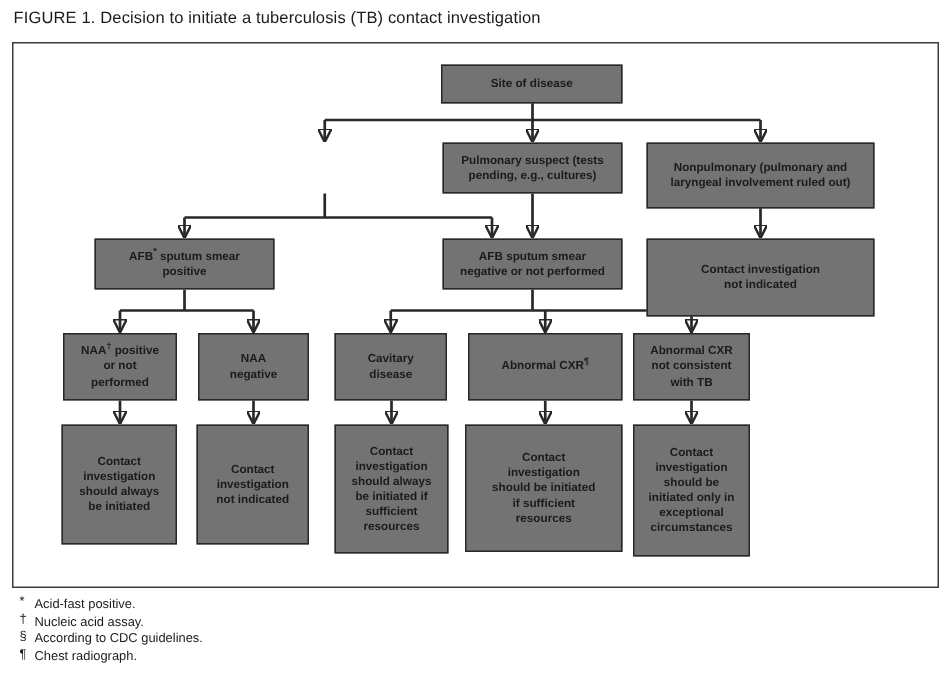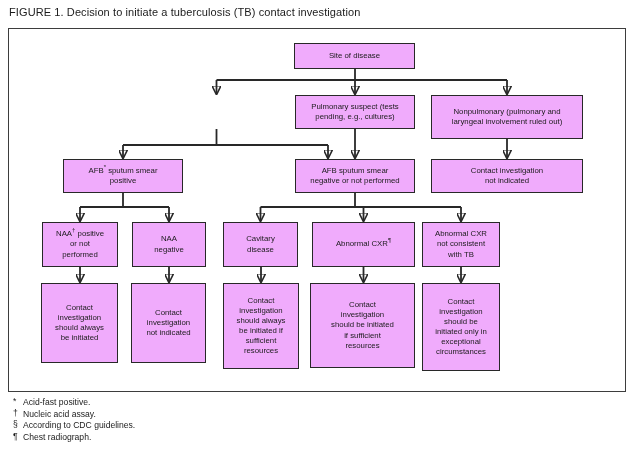--- a/index.html
+++ b/index.html
@@ -11,24 +11,25 @@
   .stage { position:relative; width:634px; height:454px; background:#fff; overflow:hidden; }
   .fig-title {
     position:absolute; left:9px; top:6px;
     font-size:11px; font-weight:normal; color:#1b1b1b; letter-spacing:0.1px;
   }
   .frame {
     position:absolute; left:8px; top:28px; width:618px; height:364px;
     border:1px solid #3d3d3d; background:#fff;
   }
   .box {
-    position:absolute; border:1.6px solid #282828; background:#f0abfc;
+    position:absolute; border:1.6px solid #282828; background:#737373;
     display:flex; align-items:center; justify-content:center;
     text-align:center; font-size:7.8px; line-height:1.3; color:#1b1b1b;
     padding:12px 2px;
+    font-weight:bold;
   }
   .lbl { display:block; white-space:pre-line; }
   .nl  { display:block; white-space:pre-line; }
   sup.fn { font-size:6px; vertical-align:super; line-height:0; }
   svg.conn { position:absolute; left:0; top:0; pointer-events:none; }
   svg.conn path { stroke:#282828; stroke-width:1.8; fill:none; }
   .footnotes { position:absolute; left:13px; top:397px; font-size:8.6px; color:#1b1b1b; }
   .footnote { display:flex; line-height:11.5px; }
   .fn-marker { width:10px; display:inline-block; transform:translateY(-1.5px); }
 </style>
@@ -101,21 +102,21 @@
 laryngeal involvement ruled out)</span>
   </div>
 
   <div class="box" style="left:63px;top:159px;width:120px;height:34px">
     <span class="lbl"><span>AFB</span><sup class="fn">*</sup><span> sputum smear</span><span class="nl">positive</span></span>
   </div>
   <div class="box" style="left:295px;top:159px;width:120px;height:34px">
     <span class="lbl">AFB sputum smear
 negative or not performed</span>
   </div>
-  <div class="box" style="left:431px;top:159px;width:152px;height:34px">
+  <div class="box" style="left:431px;top:159px;width:152px;height:52px">
     <span class="lbl">Contact investigation
 not indicated</span>
   </div>
 
   <div class="box" style="left:42px;top:222px;width:76px;height:45px">
     <span class="lbl"><span>NAA</span><sup class="fn">†</sup><span> positive</span><span class="nl">or not
 performed</span></span>
   </div>
   <div class="box" style="left:132px;top:222px;width:74px;height:45px">
     <span class="lbl">NAA

